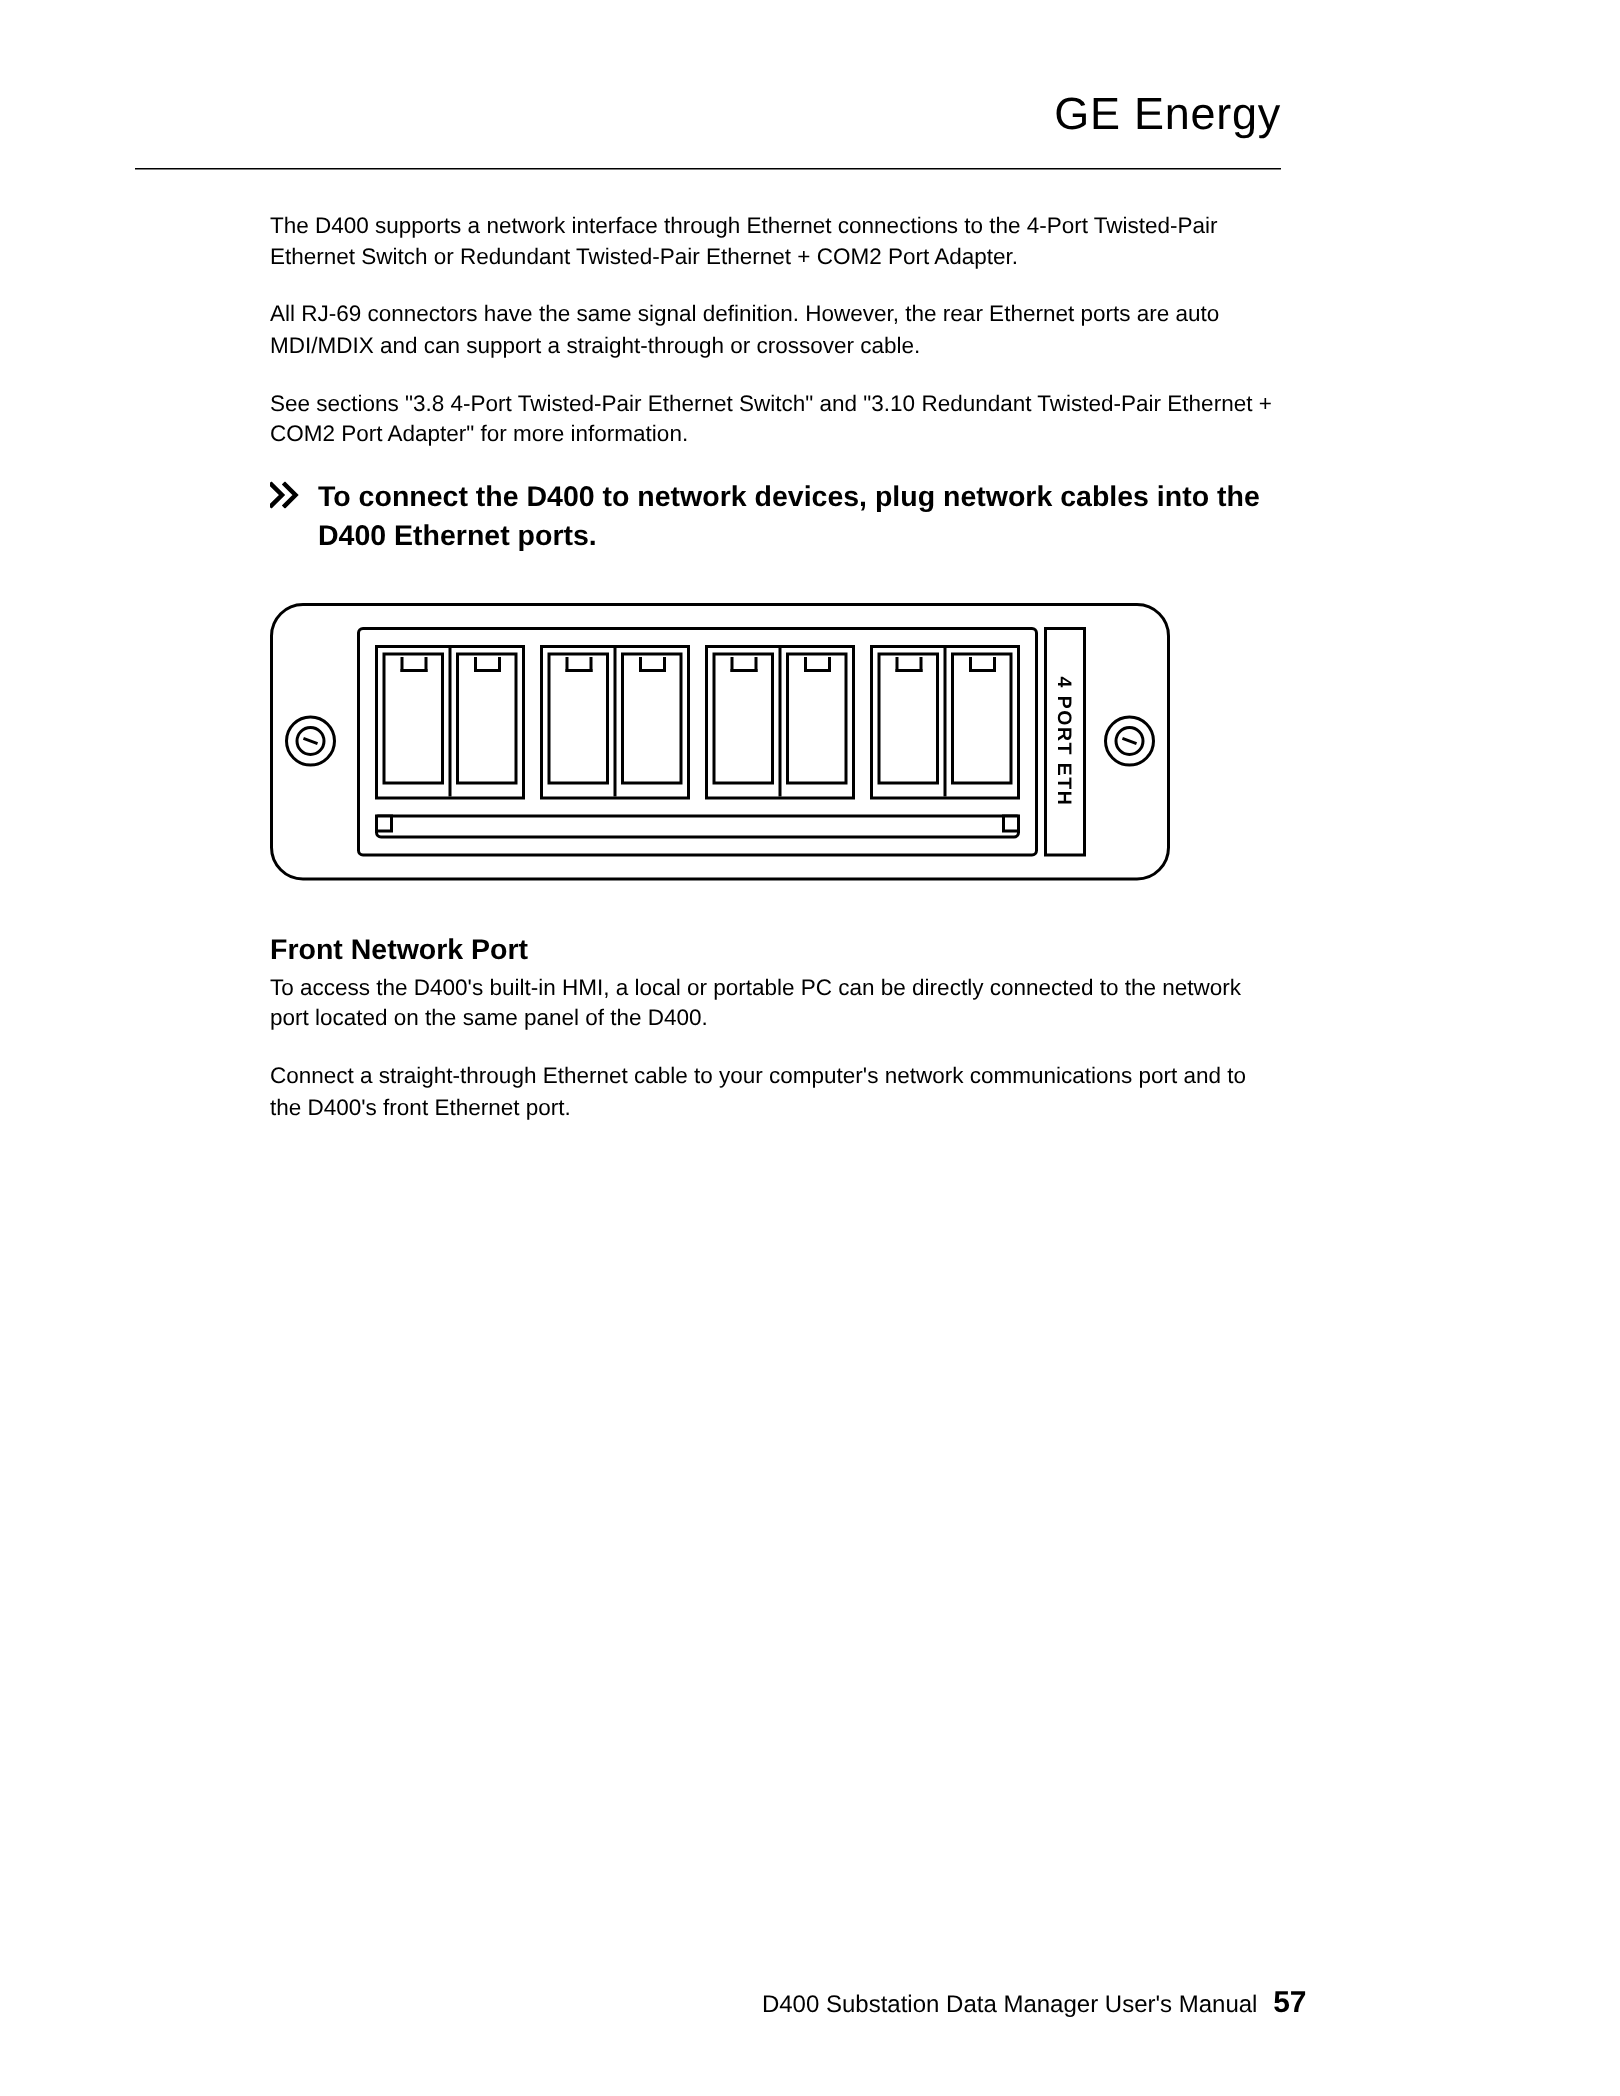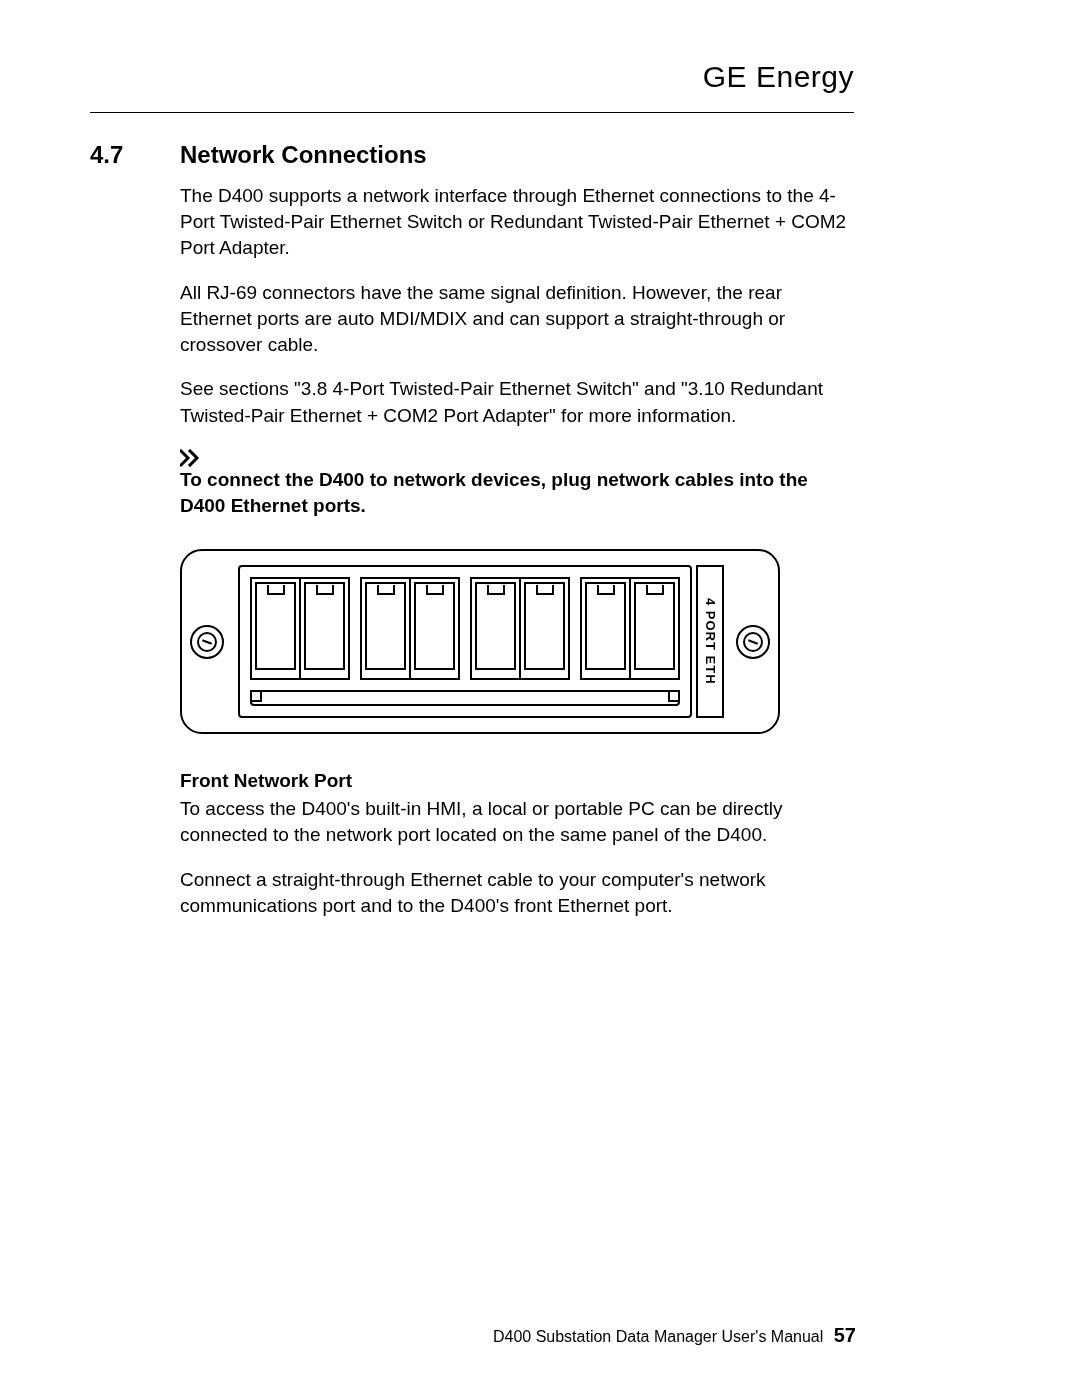--- a/index.html
+++ b/index.html
@@ -4,28 +4,28 @@
 <style>
   * { box-sizing: border-box; margin: 0; padding: 0; }
   html, body { width: 1080px; height: 1397px; background: #fff; font-family: "Segoe UI", "Helvetica Neue", Arial, sans-serif; color: #000; }
   .page { position: relative; width: 944px; height: 1397px; padding: 60px 90px 50px 90px; }
   .header-brand { text-align: right; font-size: 30px; font-weight: 400; letter-spacing: 0.5px; margin-bottom: 18px; }
   .hr { border: none; border-top: 1.5px solid #000; margin-bottom: 28px; }
   .section-row { display: flex; align-items: baseline; margin-bottom: 14px; }
   .section-num { width: 90px; font-size: 24px; font-weight: 700; }
   .section-title { font-size: 24px; font-weight: 700; }
   .body-indent { margin-left: 90px; margin-right: 0; max-width: 730px; }
-  .para { font-size: 19px; line-height: 1.38; margin-bottom: 18px; font-weight: 400; }
-  .action-row { display: flex; align-items: flex-start; margin-left: 90px; margin-top: 8px; margin-bottom: 18px; max-width: 760px; flex-direction: column; }
+  .para { font-size: 15px; line-height: 1.38; margin-bottom: 18px; font-weight: 400; }
+  .action-row { display: flex; align-items: flex-start; margin-left: 90px; margin-top: 8px; margin-bottom: 18px; max-width: 760px; }
   .chevrons { flex: 0 0 auto; margin-right: 10px; margin-top: 2px; }
   .chevrons svg { display: block; }
   .action-text { font-size: 19px; line-height: 1.38; font-weight: 700; }
   .subhead { font-size: 19px; font-weight: 700; margin-bottom: 4px; }
   .figure-wrap { margin: 30px 0 36px 90px; }
-  .footer { position: absolute; bottom: 50px; right: 88px; font-size: 16px; }
+  .footer { position: absolute; bottom: 50px; right: 73px; font-size: 16px; }
   .footer-num { font-size: 20px; font-weight: 700; margin-left: 6px; }
 
   
   .eth-panel { width: 600px; height: 185px; position: relative; }
   .eth-outer { position: absolute; inset: 0; border: 2.5px solid #000; border-radius: 22px; background: #fff; }
   .screw { position: absolute; width: 34px; height: 34px; border: 2.5px solid #000; border-radius: 50%; top: 50%; transform: translateY(-50%); display: flex; align-items: center; justify-content: center; }
   .screw.left { left: 10px; }
   .screw.right { right: 10px; }
   .screw .inner { width: 20px; height: 20px; border: 2px solid #000; border-radius: 50%; position: relative; }
   .screw .inner::before { content: ""; position: absolute; left: 3px; right: 3px; top: 50%; border-top: 2px solid #000; transform: translateY(-50%) rotate(20deg); }
@@ -44,24 +44,20 @@
   .eth-label-text { writing-mode: vertical-rl; font-size: 13px; font-weight: 700; letter-spacing: 1px; }
 </style>
 </head>
 <body>
 
 <div class="page">
 
   <div class="header-brand">GE Energy</div>
   <hr class="hr">
 
-  <div class="section-row">
-    <div class="section-num">4.7</div>
-    <div class="section-title">Network Connections</div>
-  </div>
 
   <div class="body-indent">
     <p class="para">The D400 supports a network interface through Ethernet connections to the 4-Port Twisted-Pair Ethernet Switch or Redundant Twisted-Pair Ethernet + COM2 Port Adapter.</p>
     <p class="para">All RJ-69 connectors have the same signal definition. However, the rear Ethernet ports are auto MDI/MDIX and can support a straight-through or crossover cable.</p>
     <p class="para">See sections "3.8 4-Port Twisted-Pair Ethernet Switch" and "3.10 Redundant Twisted-Pair Ethernet + COM2 Port Adapter" for more information.</p>
   </div>
 
   <div class="action-row">
     <span class="chevrons">
       <svg width="22" height="18" viewBox="0 0 22 18">

